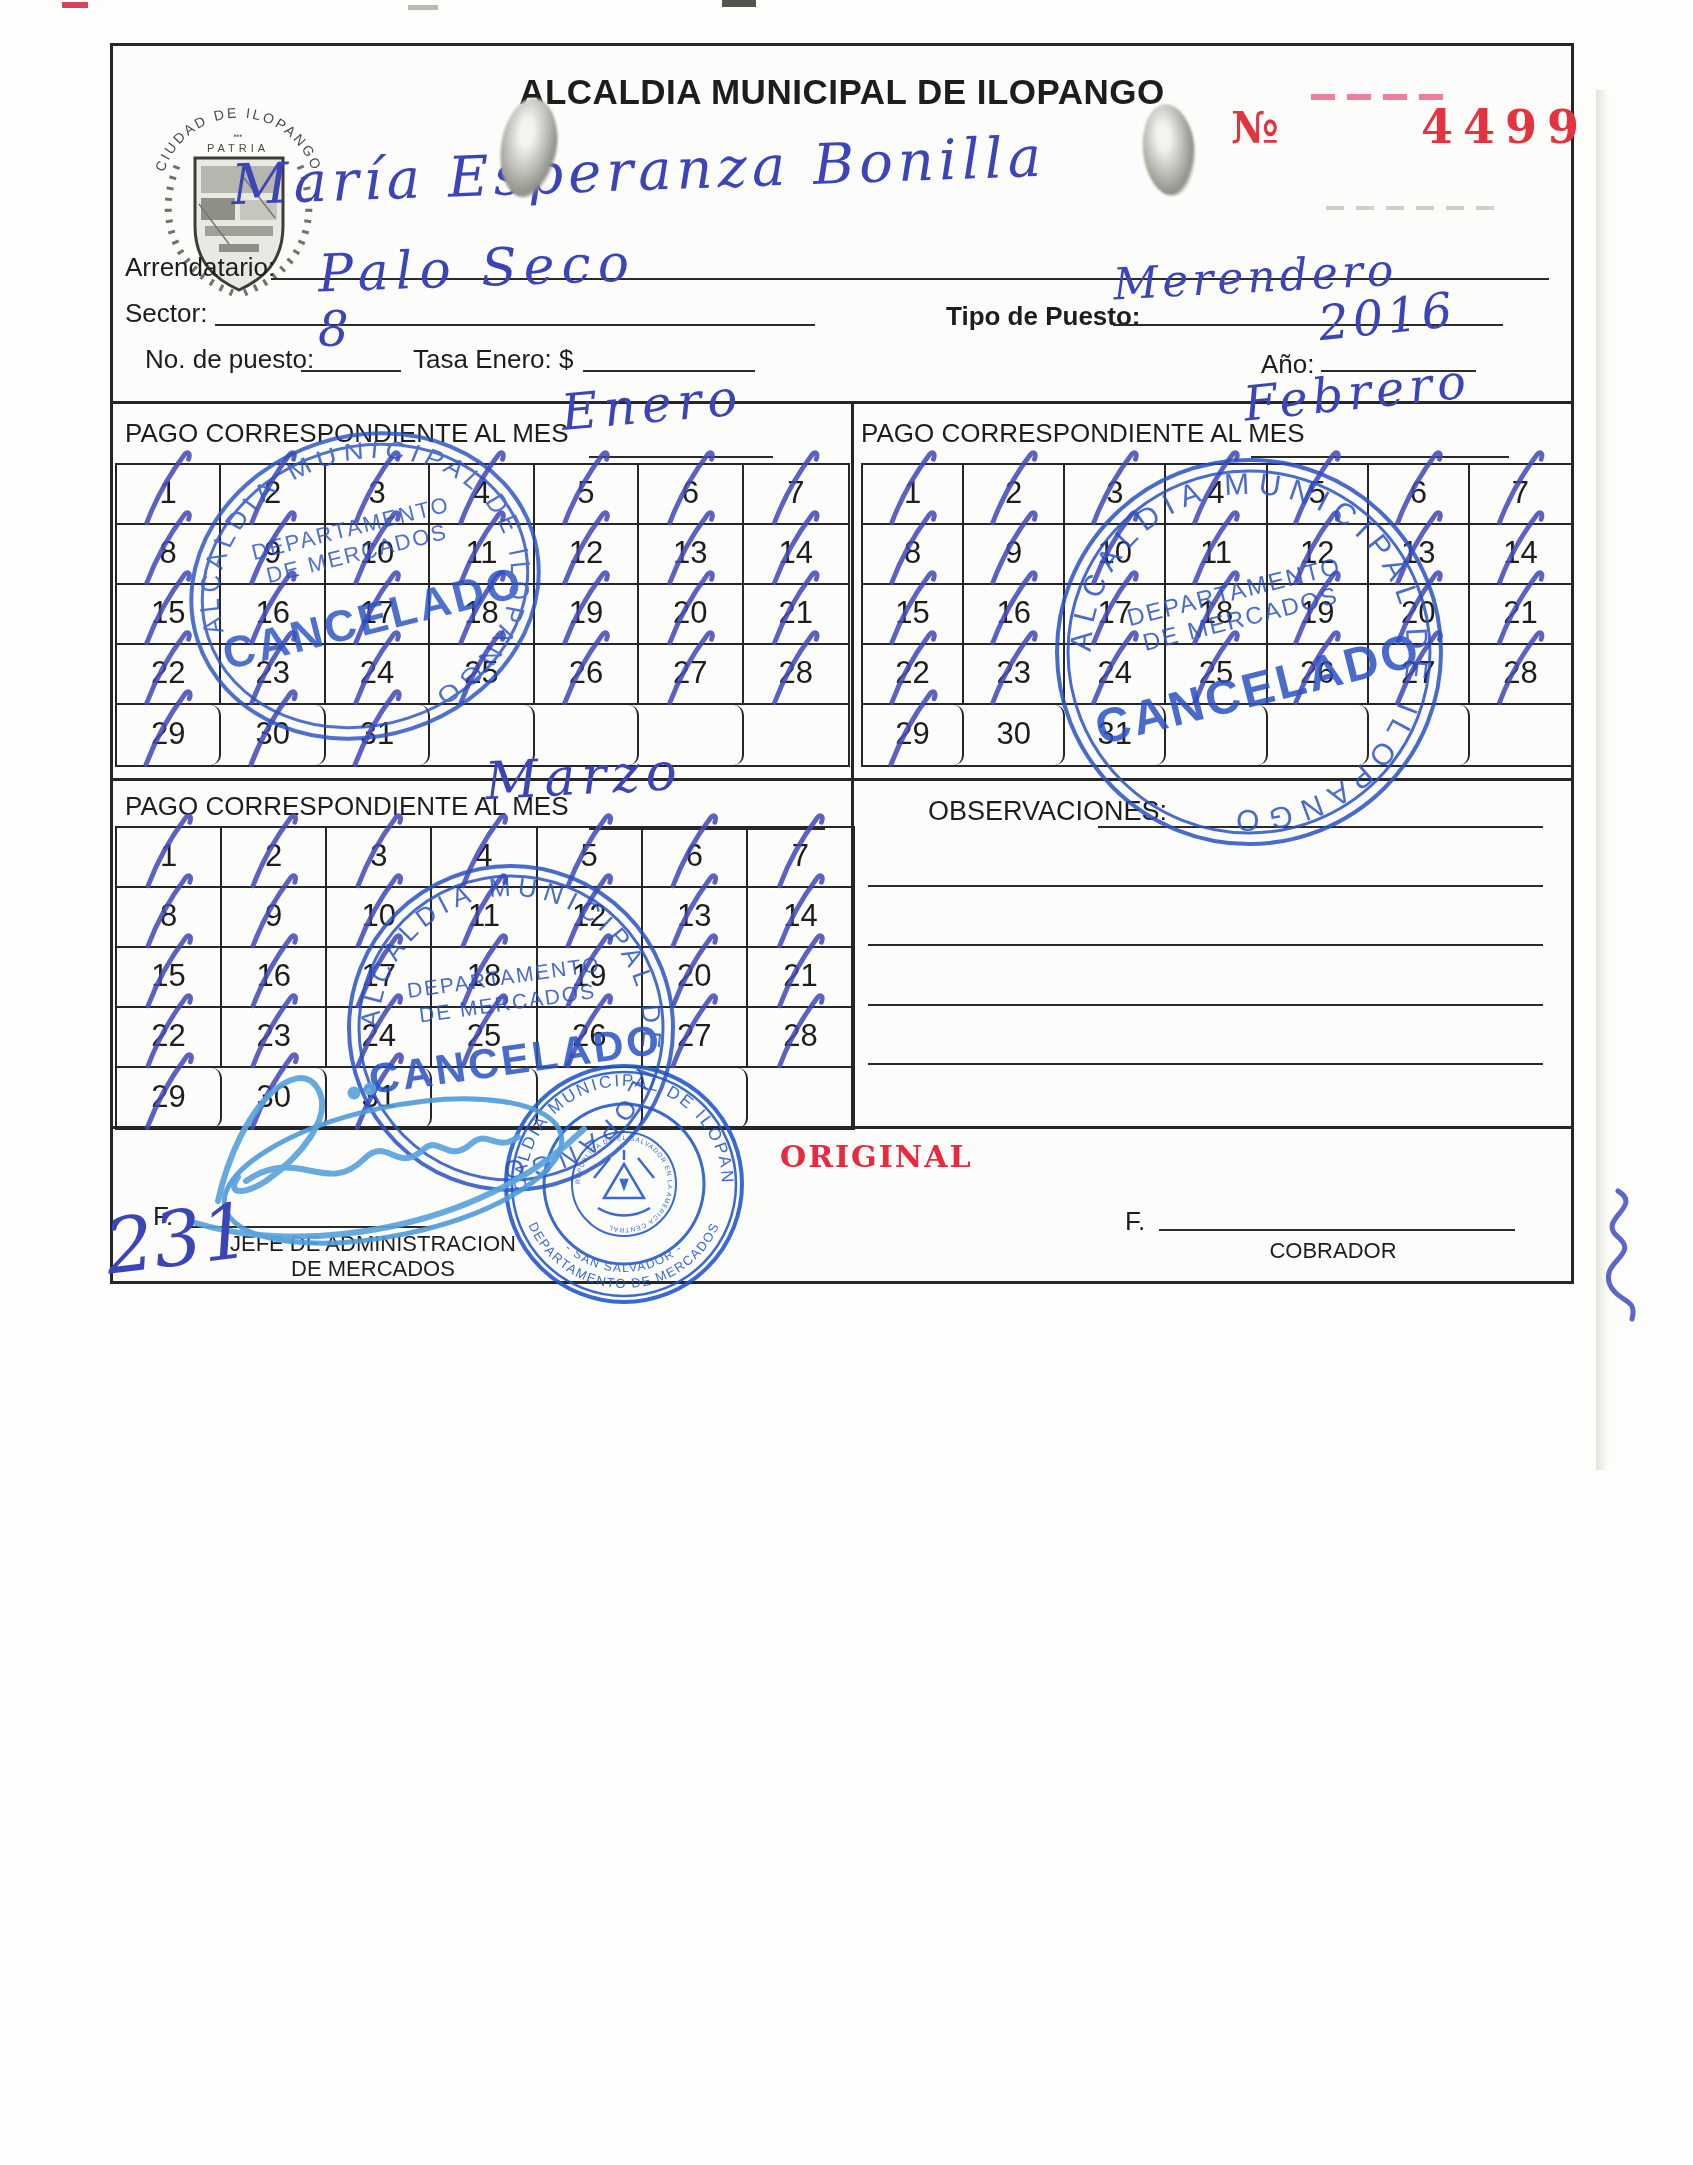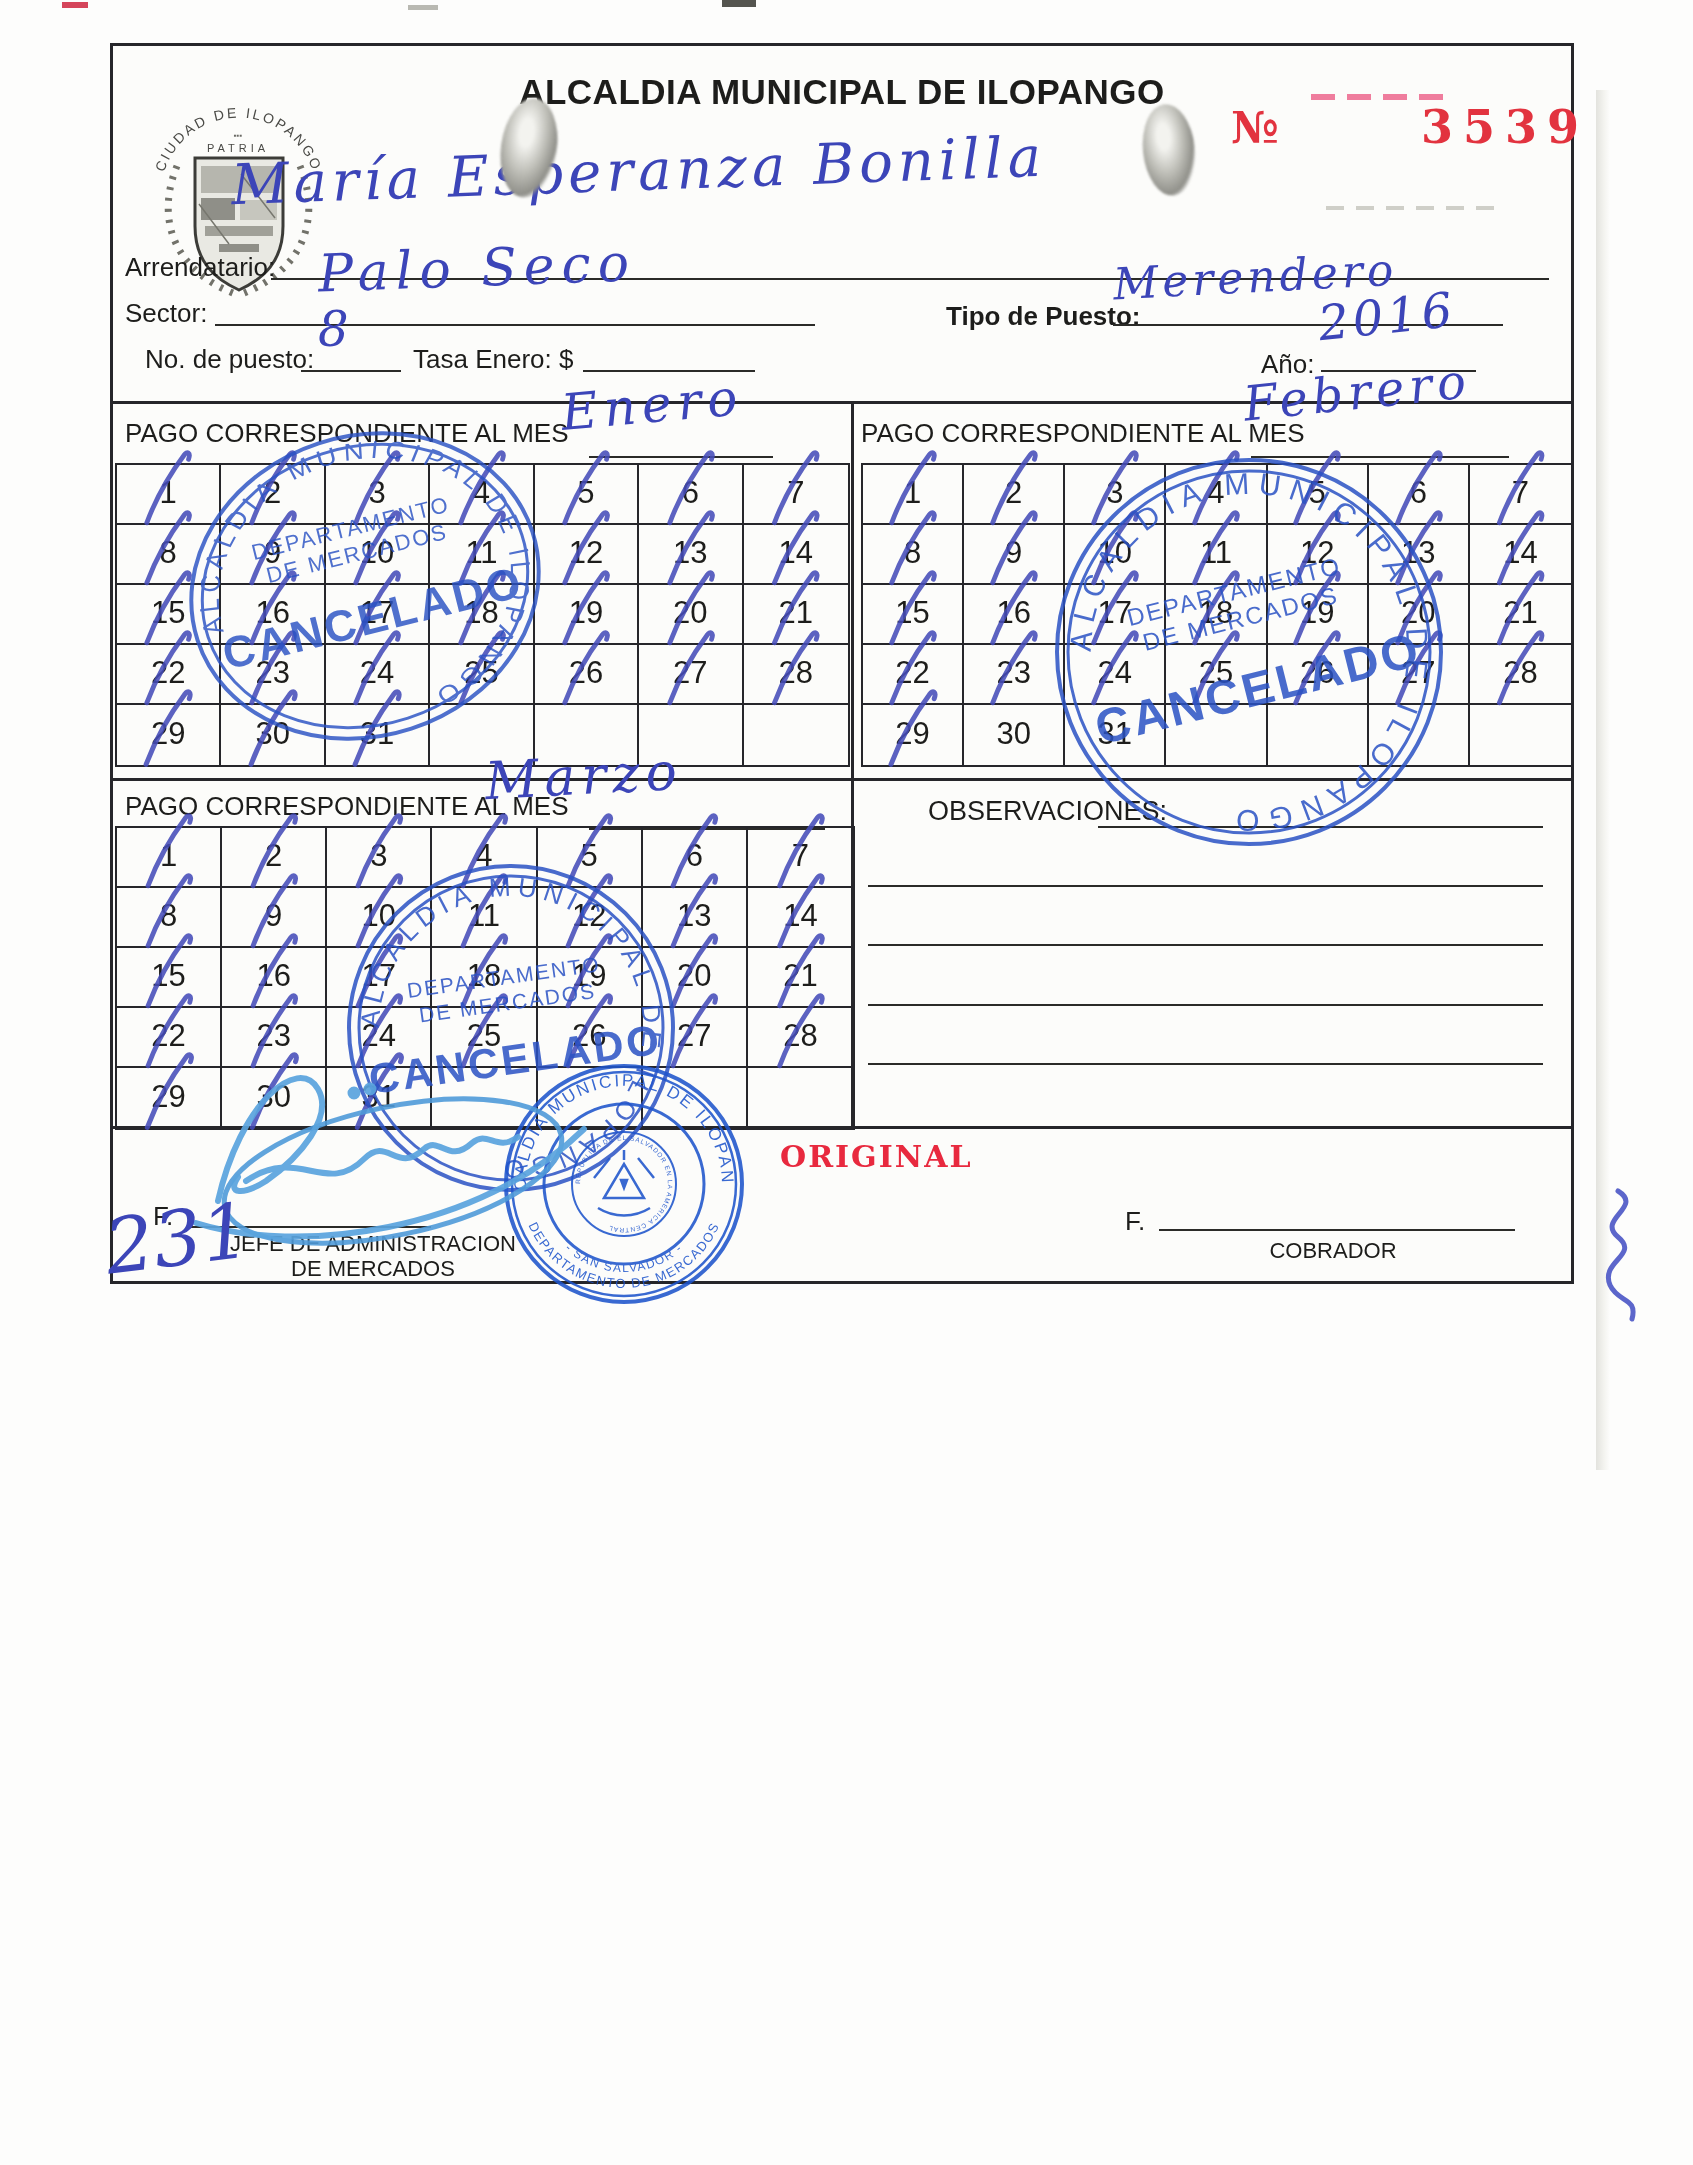--- a/index.html
+++ b/index.html
@@ -37,21 +37,21 @@
 
   
   .rule  { position:absolute; left:-1px; right:-1px; border-top:3px solid #26262a; }
   .vline { position:absolute; width:0; border-left:3px solid #26262a; }
 
   
   .grid { position:absolute; display:grid; grid-template-columns:repeat(7,1fr);
           grid-template-rows:repeat(5,1fr); border:2px solid #26262a; }
   .cell { position:relative; border-right:2px solid #26262a; border-bottom:2px solid #26262a; }
   .cell:nth-child(7n) { border-right:none; }
-  .cell:nth-child(n+29) { border-bottom:none; }
+  .cell:nth-child(n+29) { border-bottom:none;border-radius:10px; }
   .dnum { position:absolute; left:0; right:0; top:50%; transform:translateY(-54%);
           text-align:center; font-size:31px; color:#1d1d1b; }
   .chk { position:absolute; left:16%; top:-30%; width:66%; height:135%; overflow:visible; z-index:3; }
   .chk path { stroke:#454cb8; stroke-width:5.5; fill:none; stroke-linecap:round; opacity:.88; }
 
   
   .stamp { position:absolute; z-index:5; pointer-events:none; }
 
   .orig { position:absolute; font-family:"DejaVu Serif", serif; font-weight:bold;
           font-size:30px; letter-spacing:2px; color:#e8293e; z-index:4; }
@@ -94,21 +94,21 @@
       <path d="M 58 150 l 30 40 M 100 120 l 34 44" stroke="#77776f" stroke-width="1.5"></path>
     </svg>
 
     <div class="titles">
       <div class="title1">ALCALDIA MUNICIPAL DE ILOPANGO</div>
     </div>
 
     <div class="receipt-no">
       <span class="rn-label">№</span>
       <span class="rn-dashes"></span>
-      <span class="rn-value">3539</span>
+      <span class="rn-value">4499</span>
       <span class="rn-underdash"></span>
     </div>
 
     <span class="label" style="left:12px;top:206px;">Arrendatario:</span>
     <span class="line" style="left:158px;top:232px;width:1278px;"></span>
     <span class="hw" style="left:118px;top:92px;font-size:56px;letter-spacing:5px;transform:rotate(-2deg);">María Esperanza Bonilla</span>
 
     <span class="label" style="left:12px;top:252px;">Sector:</span>
     <span class="line" style="left:102px;top:278px;width:600px;"></span>
     <span class="hw" style="left:205px;top:192px;font-size:52px;letter-spacing:7px;transform:rotate(-2deg);">Palo Seco</span>

